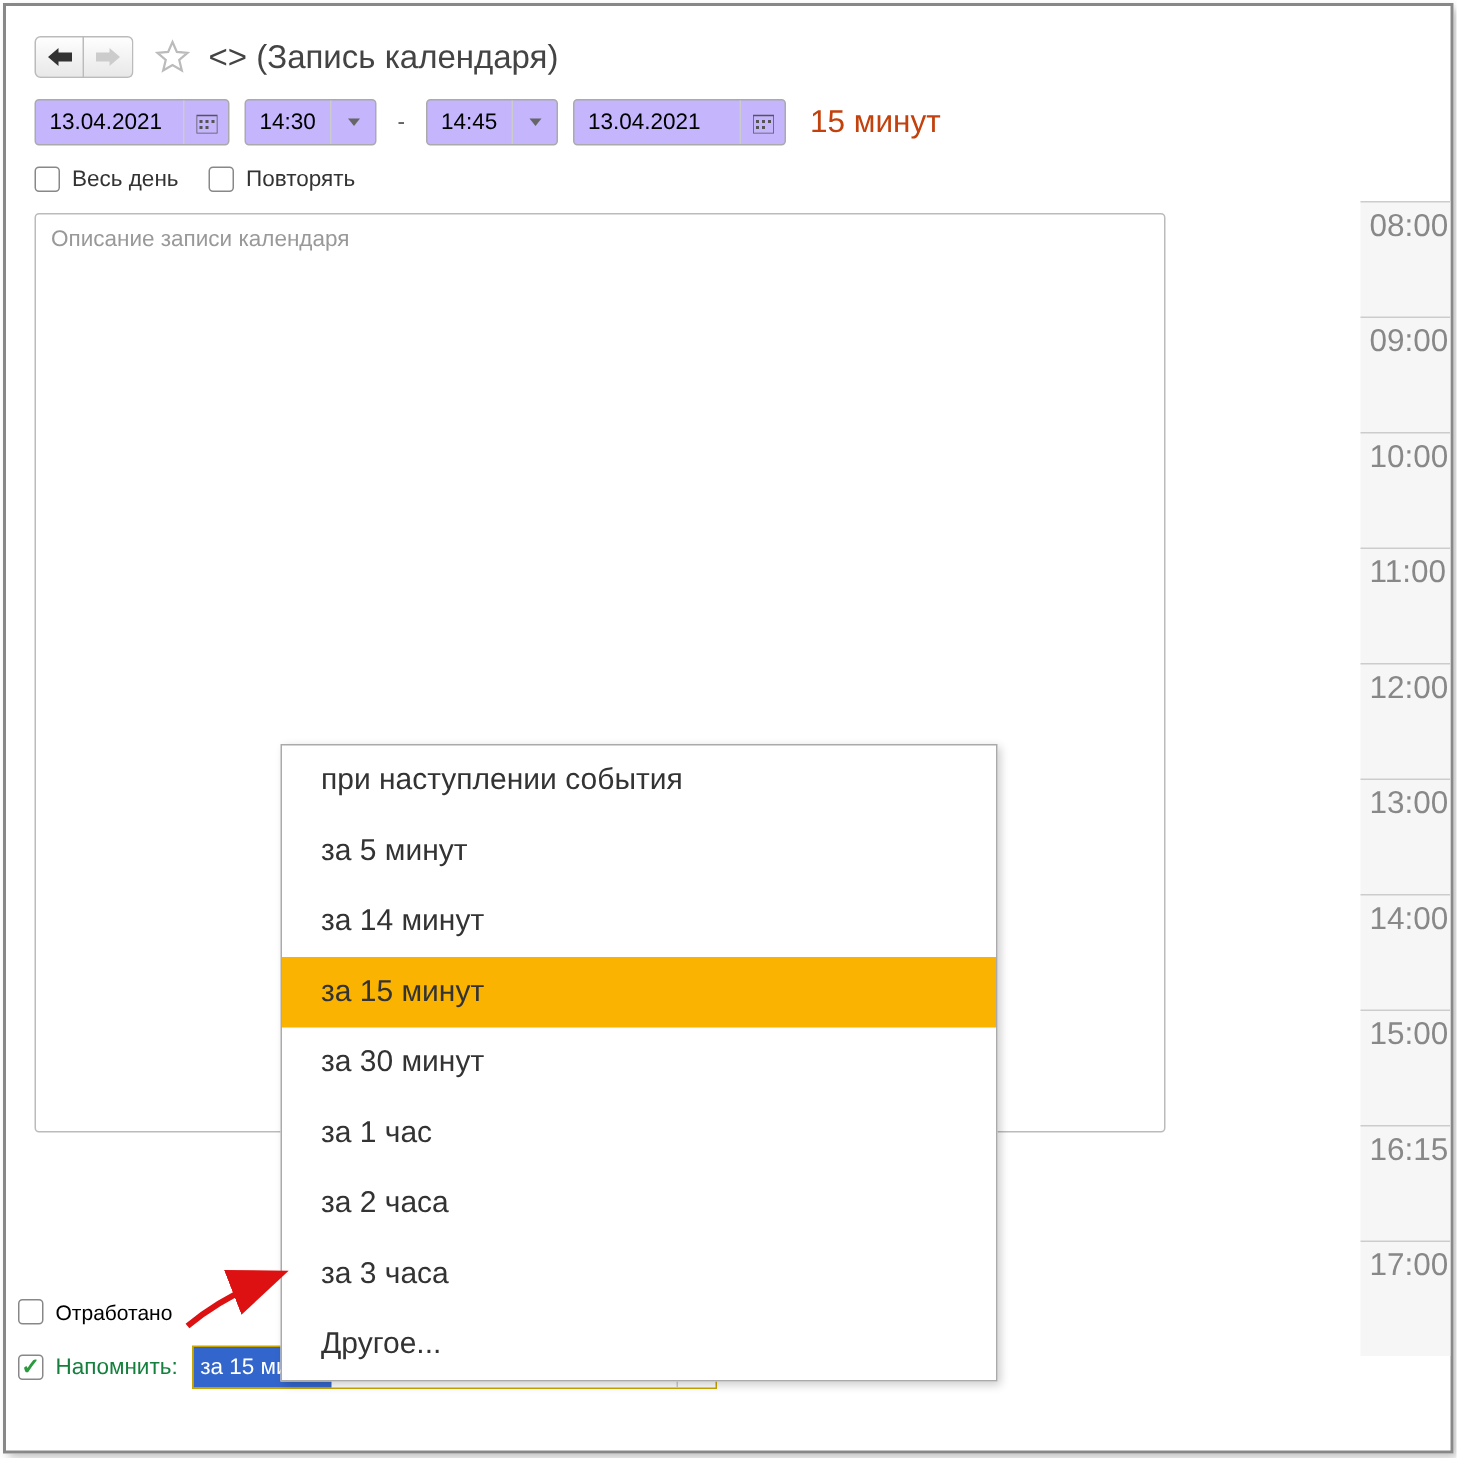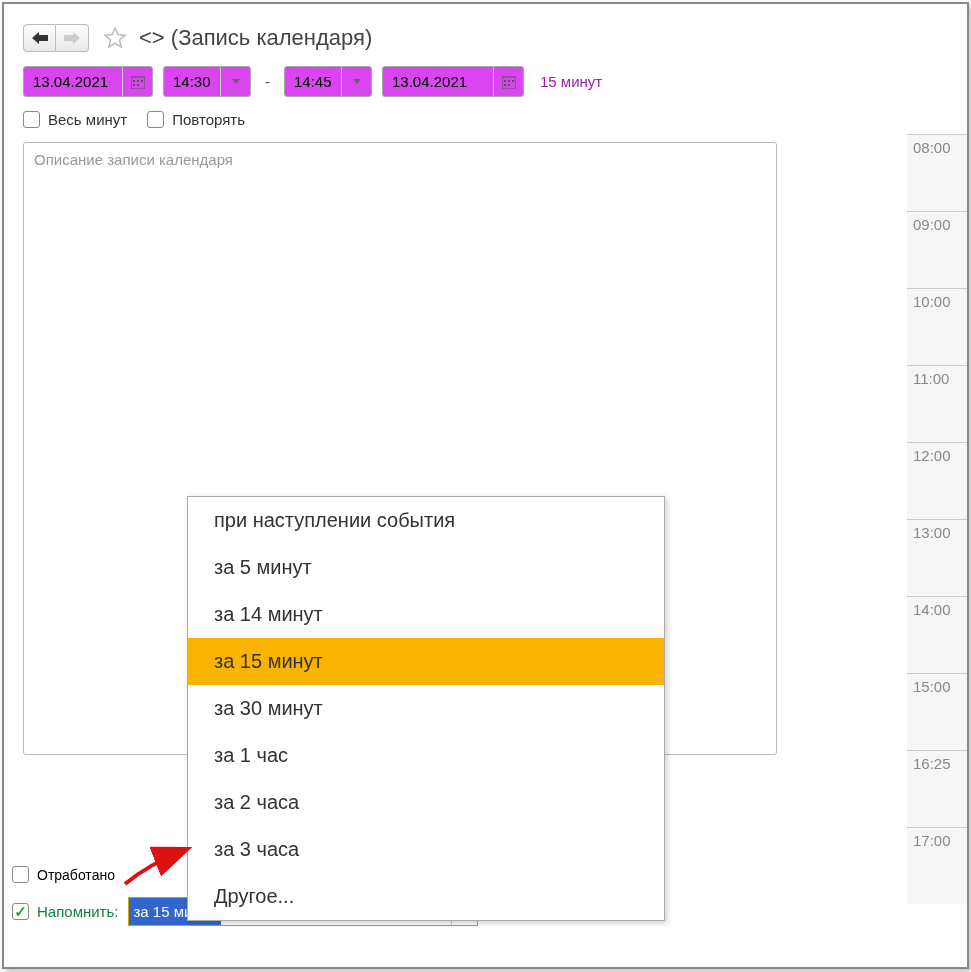--- a/index.html
+++ b/index.html
@@ -12,44 +12,44 @@
 .nav-btn:first-child { border-radius: 4px 0 0 4px; }
 .nav-btn:last-child { border-radius: 0 4px 4px 0; border-left: none; }
 .star { width: 28px; height: 28px; display: flex; align-items: center; justify-content: center; margin-right: 10px; cursor: pointer; }
 .title { font-size: 22px; color: #444; }
 .toolbar-row { display: flex; align-items: center; gap: 12px; margin-bottom: 18px; }
 .btn { padding: 7px 14px; border: 1px solid #999; border-radius: 4px; background: linear-gradient(#fdfdfd,#e8e8e8); cursor: pointer; font-size: 15px; color: #333; }
 .btn-primary { background: linear-gradient(#ffe35a,#ffcd00); border: 1px solid #b49400; font-weight: bold; color: #333; padding: 8px 16px; font-size: 15.5px; }
 .btn-with-caret::after { content: ""; display: inline-block; border-left: 4px solid transparent; border-right: 4px solid transparent; border-top: 5px solid #666; margin-left: 8px; vertical-align: middle; }
 .btn-icon { padding: 6px 10px; display: flex; align-items: center; }
 .datetime-row { display: flex; align-items: center; gap: 10px; margin-bottom: 14px; font-size: 15px; }
-.input-block { display: flex; border: 1px solid #aaa; border-radius: 3px; background: #d946ef; }
+.input-block { display: flex; border: 1px solid #aaa; border-radius: 3px; background: #c4b5fd; }
 .input-block input { border: none; padding: 6px 9px; font-size: 15px; outline: none; background: transparent; }
 .date-input { width: 98px; }
 .time-input { width: 56px; }
 .date2-input { width: 110px; }
 .input-btn { width: 30px; display: flex; align-items: center; justify-content: center; border-left: 1px solid #ccc; cursor: pointer; }
 .dash { color: #555; padding: 0 4px; }
-.duration { color: #a21caf; font-size: 15px; margin-left: 6px; }
+.duration { color: #c2410c; font-size: 21px; margin-left: 6px; }
 .chk-row { display: flex; align-items: center; gap: 20px; margin-bottom: 14px; font-size: 15px; color: #333; }
 .chk { display: flex; align-items: center; gap: 8px; cursor: pointer; }
 .chk-box { width: 17px; height: 17px; border: 1px solid #888; border-radius: 3px; background: #fff; display: flex; align-items: center; justify-content: center; }
 .chk-box.checked::after { content: "✓"; color: #2a9a3e; font-weight: bold; font-size: 15px; line-height: 1; }
 .desc-area { width: 754px; height: 613px; border: 1px solid #bbb; border-radius: 3px; padding: 8px 10px; font-size: 15px; color: #999; position: relative; }
 .bottom-fields { position: absolute; left: 8px; top: 862px; }
 .reminder-field { display: flex; align-items: center; gap: 10px; margin-top: 14px; font-size: 15px; }
 .reminder-label { color: #15803d; }
 .reminder-value-wrap { display: flex; border: 1px solid #c9a600; background: #fff; width: 350px; }
 .reminder-sel { background: #3366cc; color: #fff; padding: 5px 6px 5px 4px; font-size: 15px; }
 .reminder-dd-btn { margin-left: auto; width: 26px; border-left: 1px solid #ccc; display: flex; align-items: center; justify-content: center; cursor: pointer; }
 .dropdown { position: absolute; left: 183px; top: 492px; width: 478px; background: #fff; border: 1px solid #aaa; box-shadow: 2px 2px 6px rgba(0,0,0,0.2); z-index: 10; }
 .dd-item { padding: 12px 26px; font-size: 20px; color: #333; cursor: pointer; }
 .dd-item.selected { background: #f9b300; }
 .timeline { position: absolute; right: 0; top: 130px; width: 60px; }
-.time-slot { height: 77px; border-top: 1px solid #ccc; font-size: 15px; color: #888; padding: 4px 0 0 6px; background: #f6f6f6; }
+.time-slot { height: 77px; border-top: 1px solid #ccc; font-size: 21px; color: #888; padding: 4px 0 0 6px; background: #f6f6f6; }
 .arrow-annotation { position: absolute; left: 115px; top: 840px; z-index: 30; pointer-events: none; }
 .printer-icon { display: inline-block; width: 18px; height: 16px; position: relative; }
 .printer-icon::before { content: ""; position: absolute; width: 18px; height: 10px; background: #4878c4; top: 4px; border-radius: 2px; }
 .printer-icon::after { content:""; position: absolute; width: 12px; height: 6px; background: #fff; border: 1px solid #4878c4; top: -1px; left: 2px; }
 .cal-icon svg { display: block; }
 .caret-dn { width:0; height:0; border-left:4px solid transparent; border-right:4px solid transparent; border-top:5px solid #666; }
 </style>
 </head>
 <body>
 
@@ -116,21 +116,21 @@
               <rect x="6" y="9" width="2" height="2" fill="#555"></rect>
             </svg>
         </div>
       </div>
       <span class="duration">15 минут</span>
     </div>
 
     <div class="chk-row">
       <label class="chk">
         <span class="chk-box"></span>
-        <span>Весь минут</span>
+        <span>Весь день</span>
       </label>
       <label class="chk">
         <span class="chk-box"></span>
         <span>Повторять</span>
       </label>
     </div>
 
     <div class="desc-area">
       <span>Описание записи календаря</span>
     </div>
@@ -170,21 +170,21 @@
 
   <div class="timeline">
     <div class="time-slot">08:00</div>
     <div class="time-slot">09:00</div>
     <div class="time-slot">10:00</div>
     <div class="time-slot">11:00</div>
     <div class="time-slot">12:00</div>
     <div class="time-slot">13:00</div>
     <div class="time-slot">14:00</div>
     <div class="time-slot">15:00</div>
-    <div class="time-slot">16:25</div>
+    <div class="time-slot">16:15</div>
     <div class="time-slot">17:00</div>
   </div>
 
   <svg class="arrow-annotation" width="80" height="50" viewBox="0 0 80 50">
     <defs>
         <marker id="ah" markerWidth="10" markerHeight="10" refX="8" refY="4" orient="auto">
           <path d="M0,0 L10,4 L0,8 Z" fill="#d11"></path>
         </marker>
       </defs>
     <path d="M6 40 Q 30 20 66 6" stroke="#d11" stroke-width="4" fill="none" marker-end="url(#ah)"></path>

